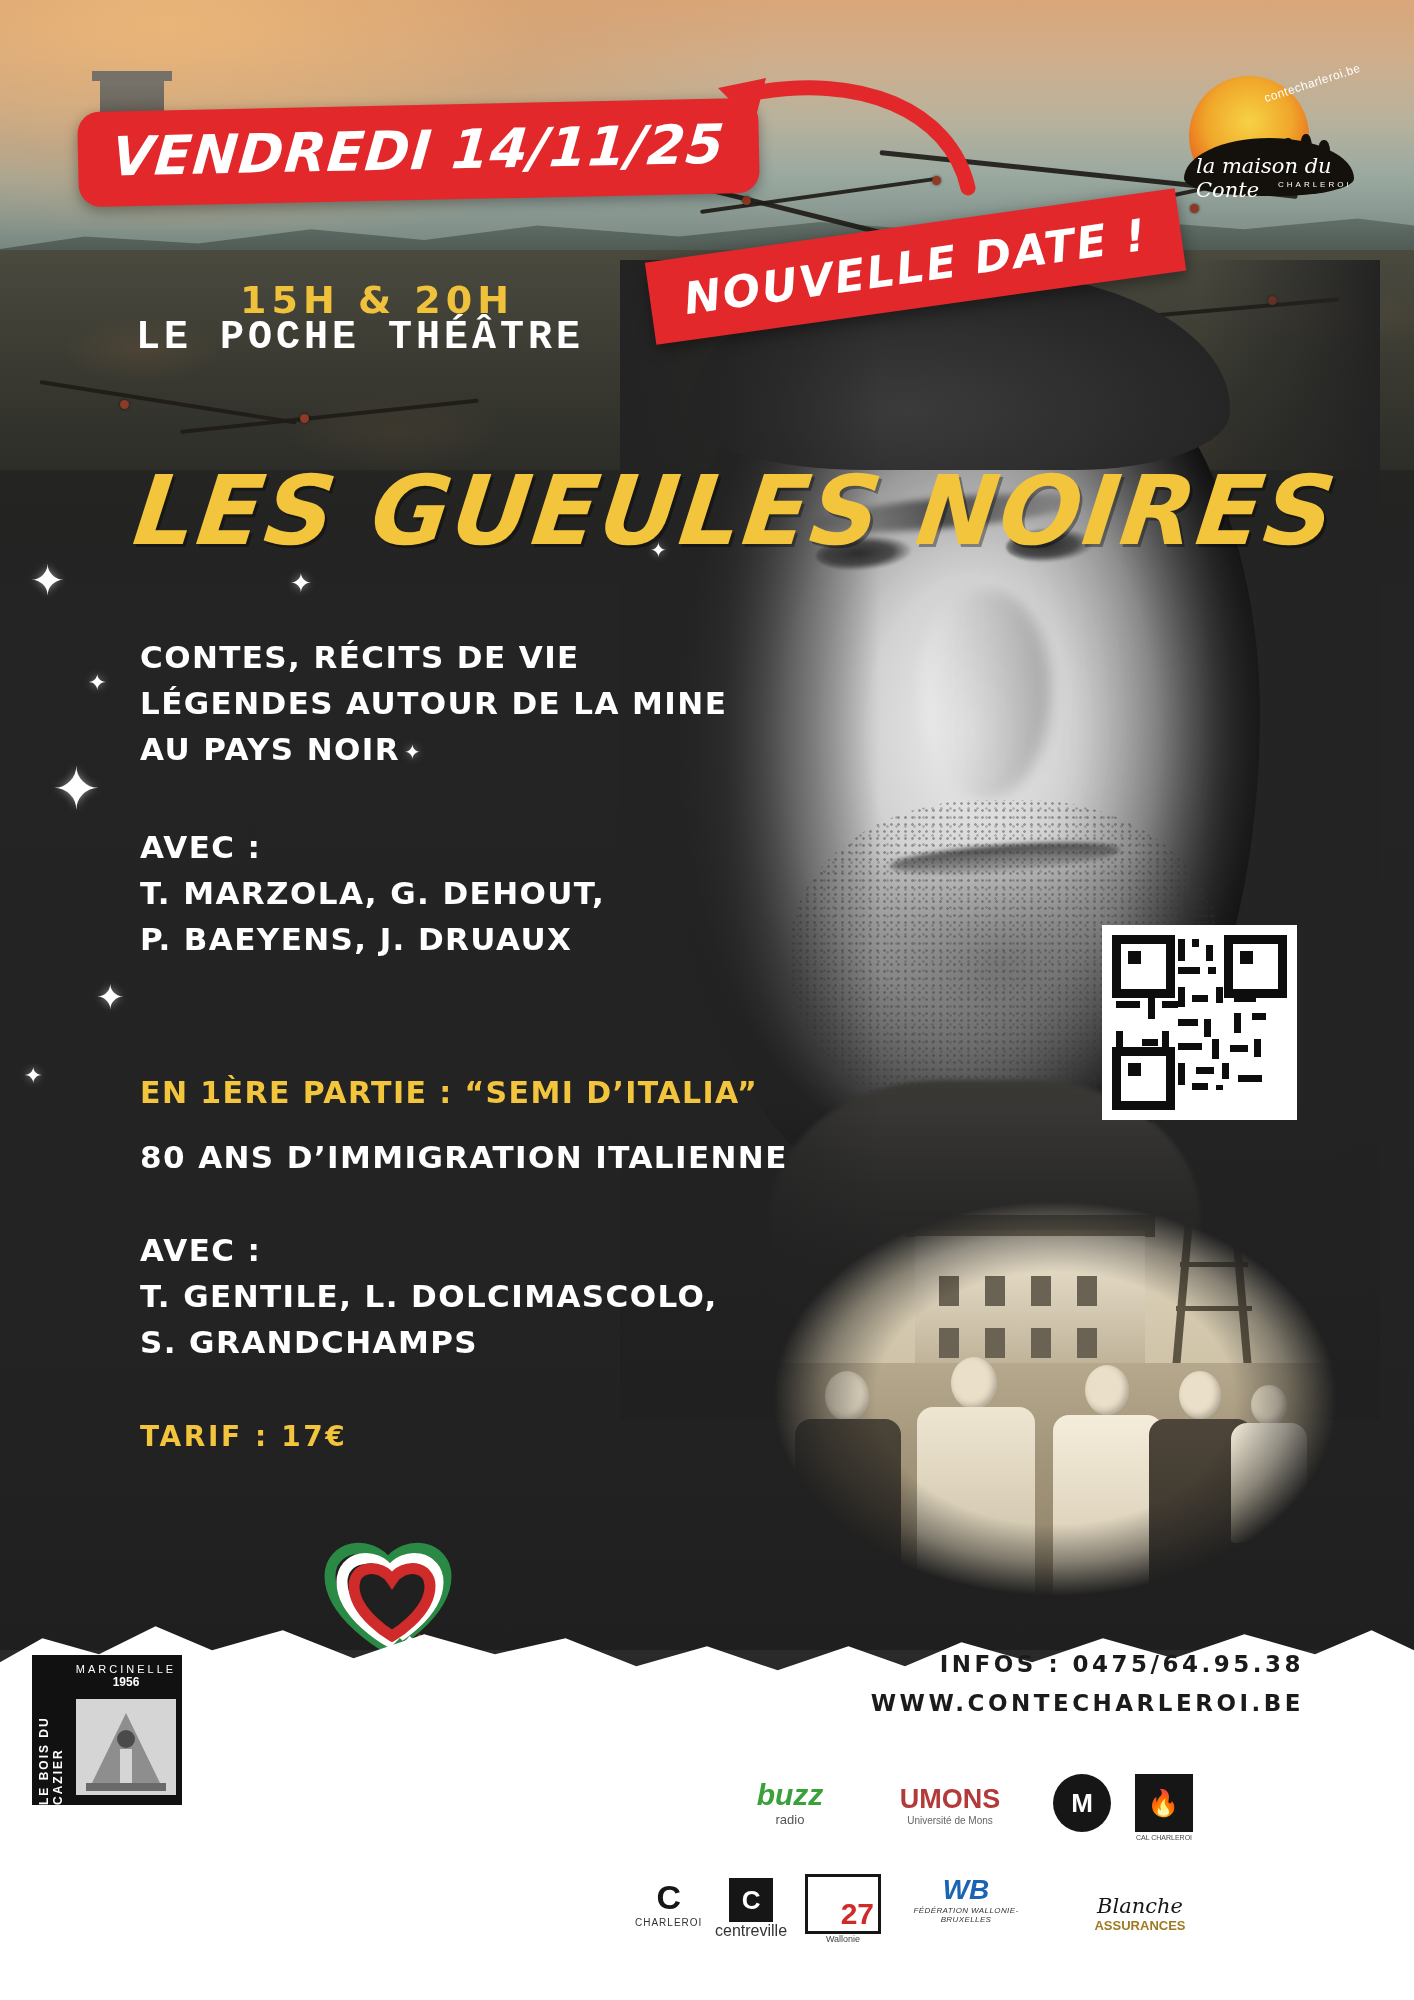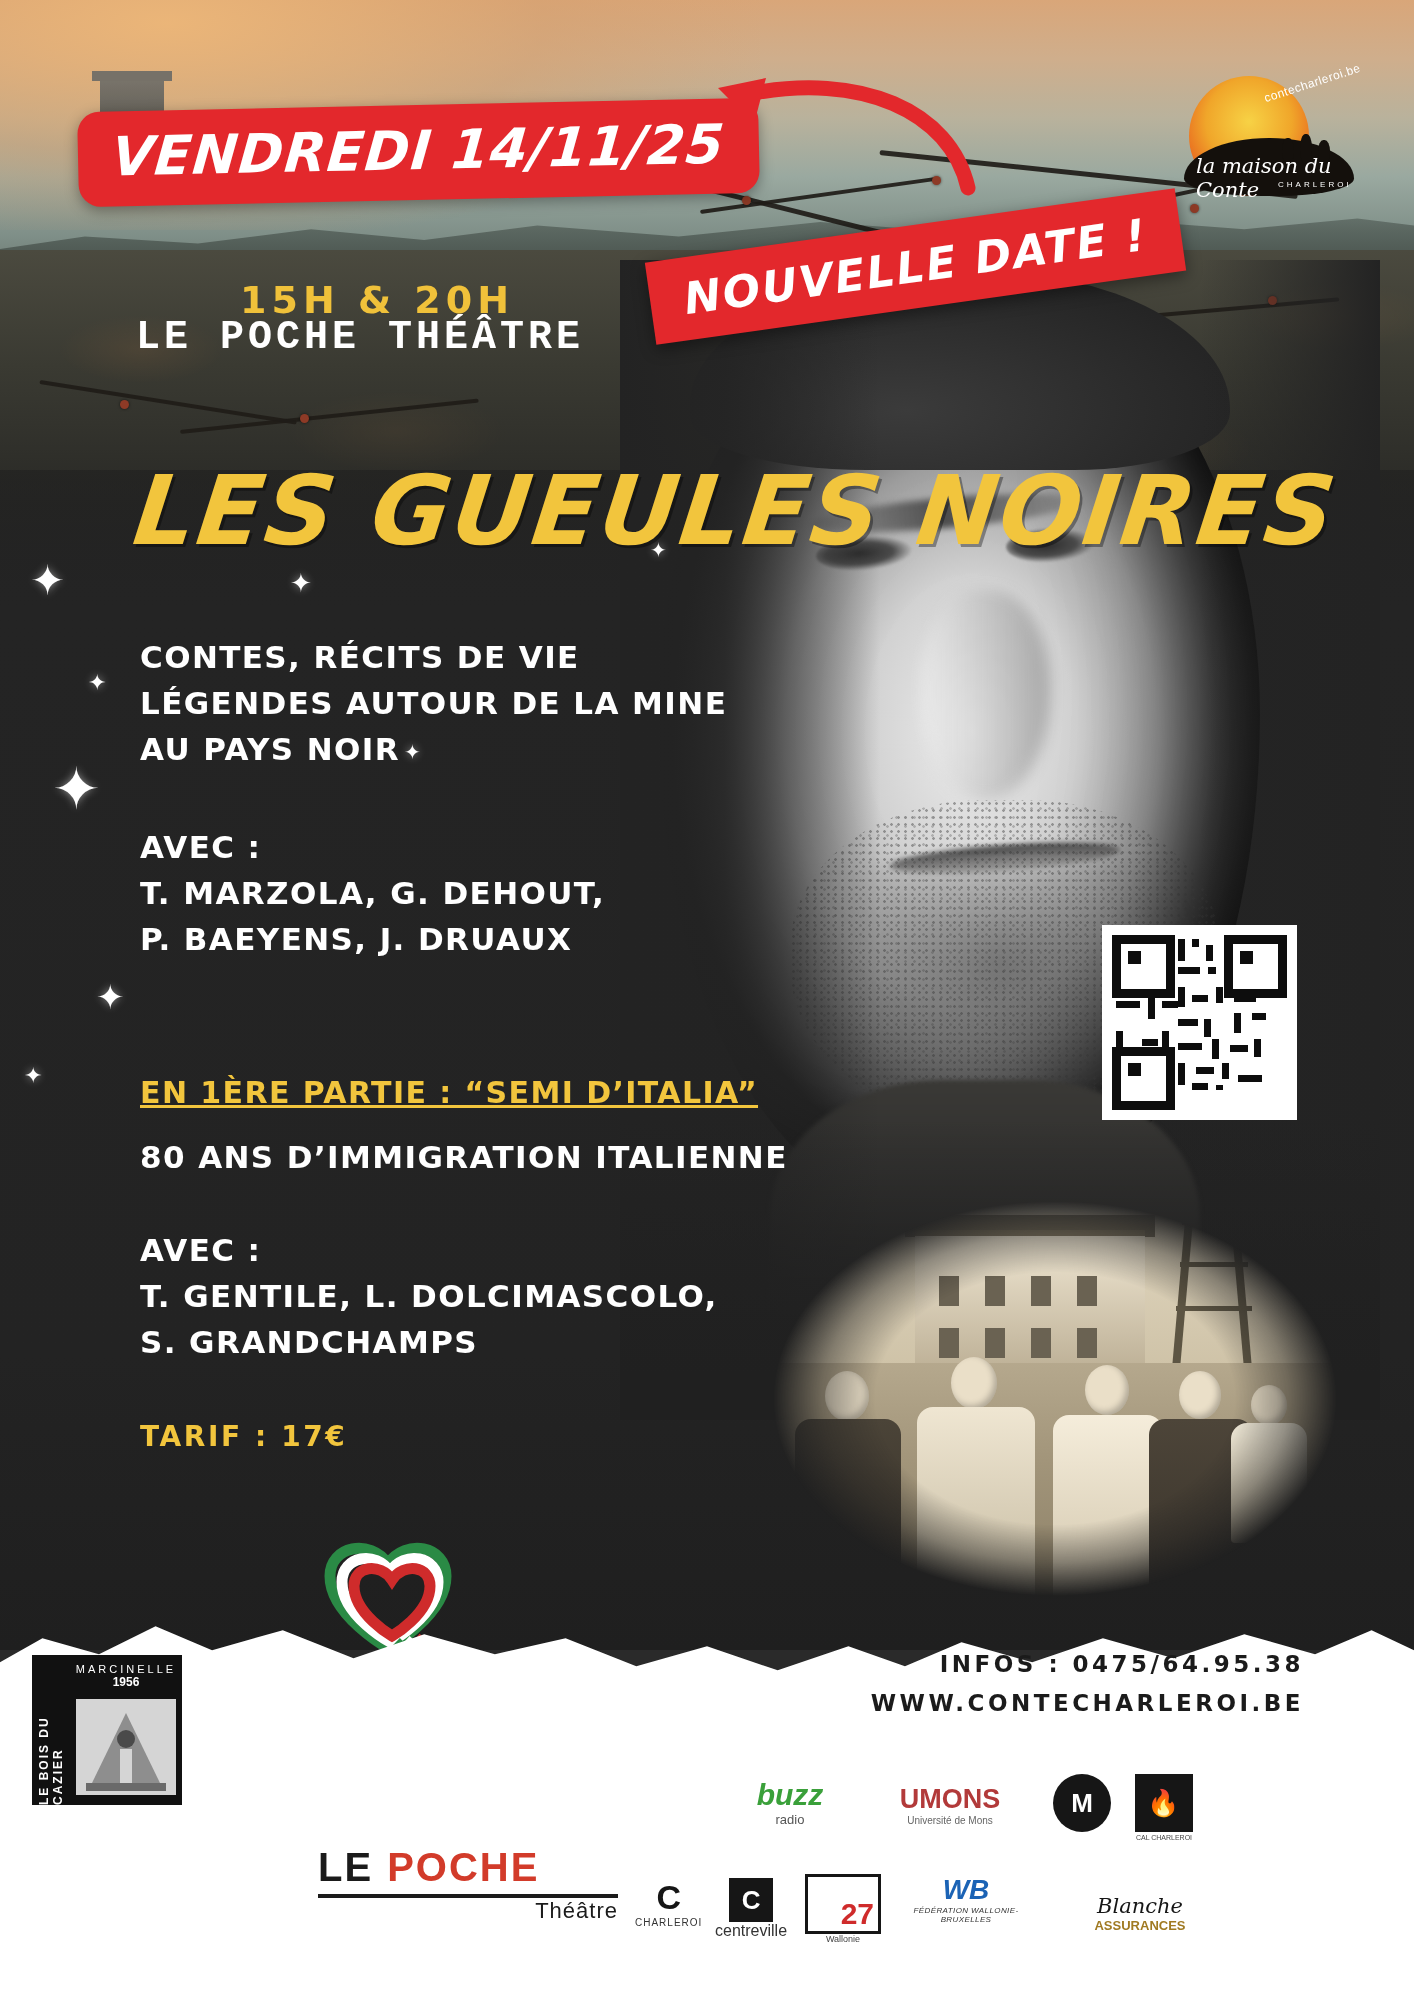--- a/index.html
+++ b/index.html
@@ -355,21 +355,20 @@
   .blk1 { left: 140px; top: 635px; }
   .blk2 { left: 140px; top: 825px; }
   .part-title {
     position: absolute;
     left: 140px; top: 1075px;
     color: #f2c53d;
     font-size: 30px;
     font-weight: 700;
     letter-spacing: 1.4px;
     font-family: "DejaVu Sans", sans-serif;
-    text-decoration: underline;
   }
   .blk3 { left: 140px; top: 1135px; }
   .blk4 { left: 140px; top: 1228px; }
   .price {
     position: absolute;
     left: 140px; top: 1415px;
     color: #f2c53d;
     font-size: 28px;
     font-weight: 700;
     line-height: 1.55;
@@ -784,27 +783,20 @@
           <rect x="0" y="0" width="100" height="96" fill="#d5d5d5"></rect>
           <path d="M50 14 L84 84 L16 84 Z" fill="#8e8e8e"></path>
           <rect x="44" y="50" width="12" height="34" fill="#d5d5d5"></rect>
           <circle cx="50" cy="40" r="9" fill="#4a4a4a"></circle>
           <rect x="10" y="84" width="80" height="8" fill="#6a6a6a"></rect>
         </svg>
       </div>
     </div>
   </div>
 
-  <div class="poche">
-    <div style="display:flex; align-items:flex-end; gap:14px; border-bottom:4px solid #1b1b1b; padding-bottom:4px;">
-      <span class="poche-le">LE</span>
-      <span class="poche-poche">POCHE</span>
-    </div>
-    <div class="poche-th">Théâtre</div>
-  </div>
 
   <div class="partners">
 
     <div class="p-item" style="left:0px; top:0px; width:110px;">
       <div style="font-size:30px; font-weight:700; color:#3aa03a; font-style:italic;">buzz</div>
       <div style="font-size:13px; color:#555;">radio</div>
     </div>
 
     <div class="p-item" style="left:140px; top:6px; width:150px;">
       <div style="font-size:27px; font-weight:700; color:#b23a3a;">UMONS</div>

